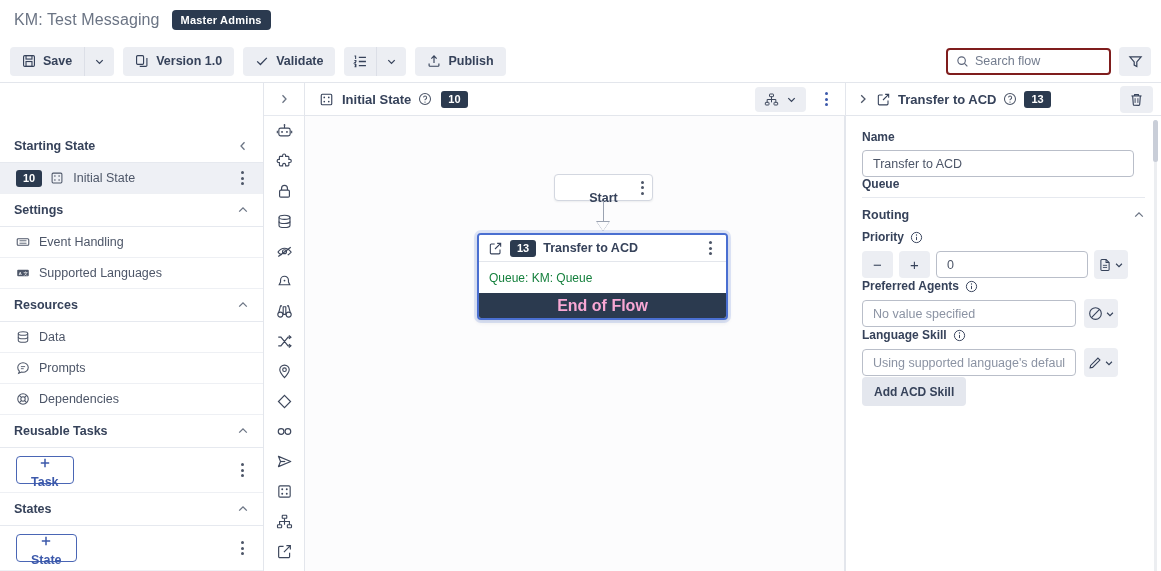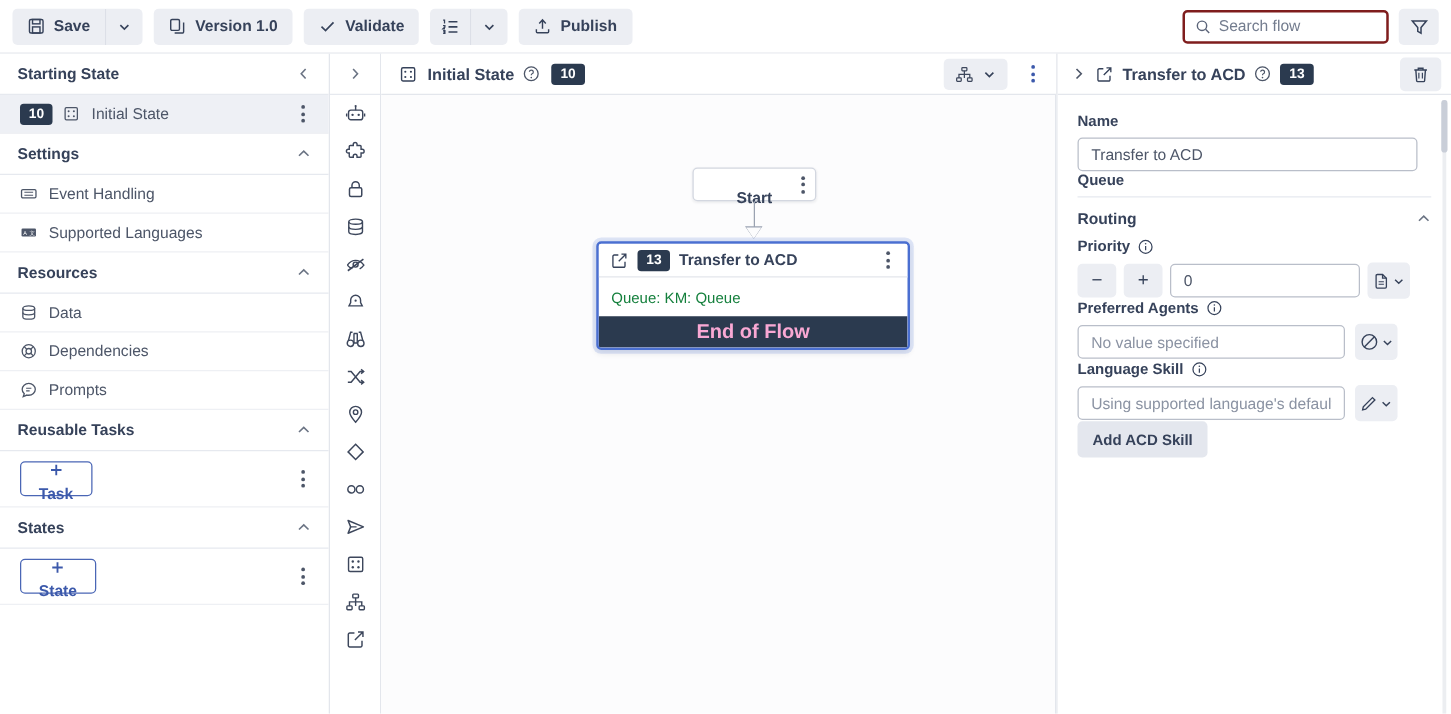--- a/index.html
+++ b/index.html
@@ -84,20 +84,21 @@
   
   .body { flex: 1 1 auto; display: flex; min-height: 0; }
 
   
   .sidebar {
     width: 264px; flex: 0 0 264px;
     background: #fff;
     border-right: 1px solid #e3e6ec;
     display: flex; flex-direction: column;
     overflow: hidden;
+    justify-content: flex-end;
   }
   .sb-section {
     height: 33px; flex: 0 0 33px;
     display: flex; align-items: center;
     padding: 0 14px;
     border-bottom: 1px solid #e6e9ef;
     font-size: 12.5px; font-weight: bold; color: #36425a;
   }
   .sb-section .sp { flex: 1 1 auto; }
   .sb-row {
@@ -304,20 +305,24 @@
     padding: 0 10px; font-family: inherit; font-size: 12.5px; color: #4d5668;
     outline: none; background: #fff;
   }
   svg { display: block; }
 </style>
 </head>
 <body>
 
 <div class="app">
 
+  <div class="titlebar">
+    <span class="title-text">KM: Test Messaging</span>
+    <span class="badge-dark">Master Admins</span>
+  </div>
 
   <div class="toolbar">
     <div class="tb-group">
       <button class="tb-btn split-main">
         <span>
           <svg width="14" height="14" viewBox="0 0 16 16" fill="none" stroke="#36425a" stroke-width="1.3">
             <rect x="1.8" y="1.8" width="12.4" height="12.4" rx="1.4"></rect>
             <rect x="4.6" y="1.8" width="6.8" height="4"></rect>
             <rect x="4.6" y="8.6" width="6.8" height="5.6"></rect>
           </svg>
@@ -489,36 +494,36 @@
             <path d="M2.6 4 v8 c0 1.2 2.4 2.1 5.4 2.1 s5.4-.9 5.4-2.1 V4"></path>
             <path d="M2.6 8 c0 1.2 2.4 2.1 5.4 2.1 s5.4-.9 5.4-2.1"></path>
           </svg>
         </span>
         <span>Data</span>
       </div>
 
       <div class="sb-row">
         <span class="ic">
           <svg width="14" height="14" viewBox="0 0 16 16" fill="none" stroke="#4d5668" stroke-width="1.2">
+            <path d="M14 7.4 c0 3-2.7 5.4-6 5.4 a7 7 0 0 1-1.7-.2 L3 14 l.9-2.5 A5.1 5.1 0 0 1 2 7.4 C2 4.4 4.7 2 8 2 s6 2.4 6 5.4z"></path>
+            <path d="M5.6 6.4 h4.8 M5.6 8.8 h3.2" stroke-width="1"></path>
+          </svg>
+        </span>
+        <span>Prompts</span>
+      </div>
+
+      <div class="sb-row">
+        <span class="ic">
+          <svg width="14" height="14" viewBox="0 0 16 16" fill="none" stroke="#4d5668" stroke-width="1.2">
             <circle cx="8" cy="8" r="6"></circle>
               <circle cx="8" cy="8" r="2.5"></circle>
             <path d="M3.8 3.8 L6.2 6.2 M12.2 3.8 L9.8 6.2 M3.8 12.2 L6.2 9.8 M12.2 12.2 L9.8 9.8"></path>
           </svg>
         </span>
         <span>Dependencies</span>
-      </div>
-
-      <div class="sb-row">
-        <span class="ic">
-          <svg width="14" height="14" viewBox="0 0 16 16" fill="none" stroke="#4d5668" stroke-width="1.2">
-            <path d="M14 7.4 c0 3-2.7 5.4-6 5.4 a7 7 0 0 1-1.7-.2 L3 14 l.9-2.5 A5.1 5.1 0 0 1 2 7.4 C2 4.4 4.7 2 8 2 s6 2.4 6 5.4z"></path>
-            <path d="M5.6 6.4 h4.8 M5.6 8.8 h3.2" stroke-width="1"></path>
-          </svg>
-        </span>
-        <span>Prompts</span>
       </div>
 
       <div class="sb-section">
         <span>Reusable Tasks</span>
         <span class="sp"></span>
         <span>
           <svg width="12" height="12" viewBox="0 0 12 12" fill="none" stroke="#6b7484" stroke-width="1.3">
               <path d="M2.2 7.6 L6 3.9 L9.8 7.6"></path>
             </svg>
         </span>

